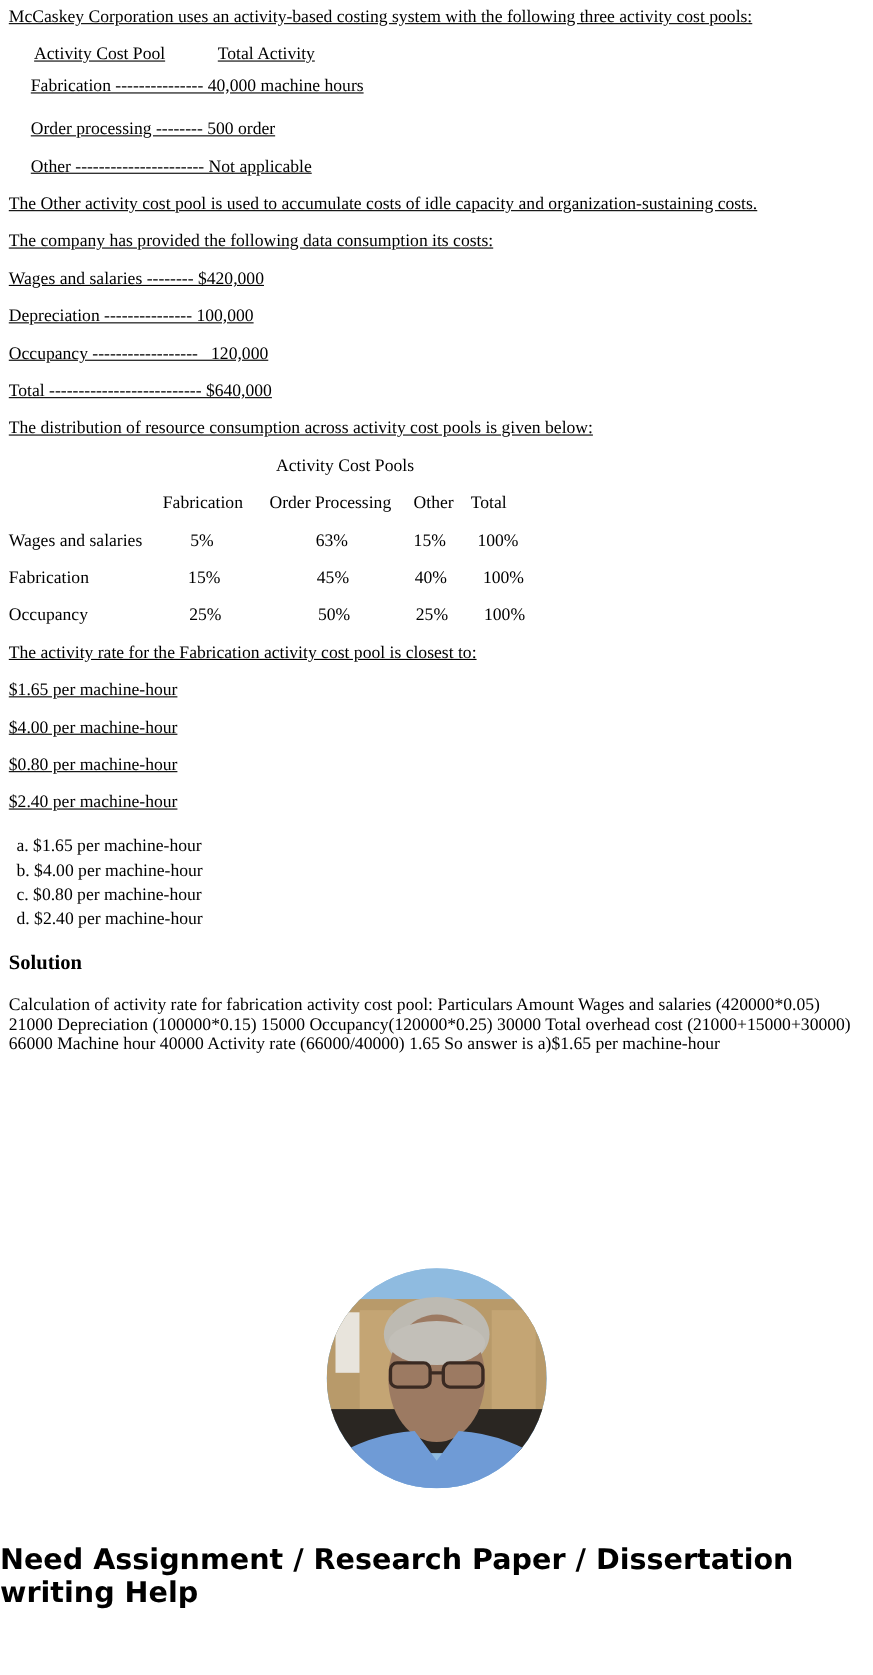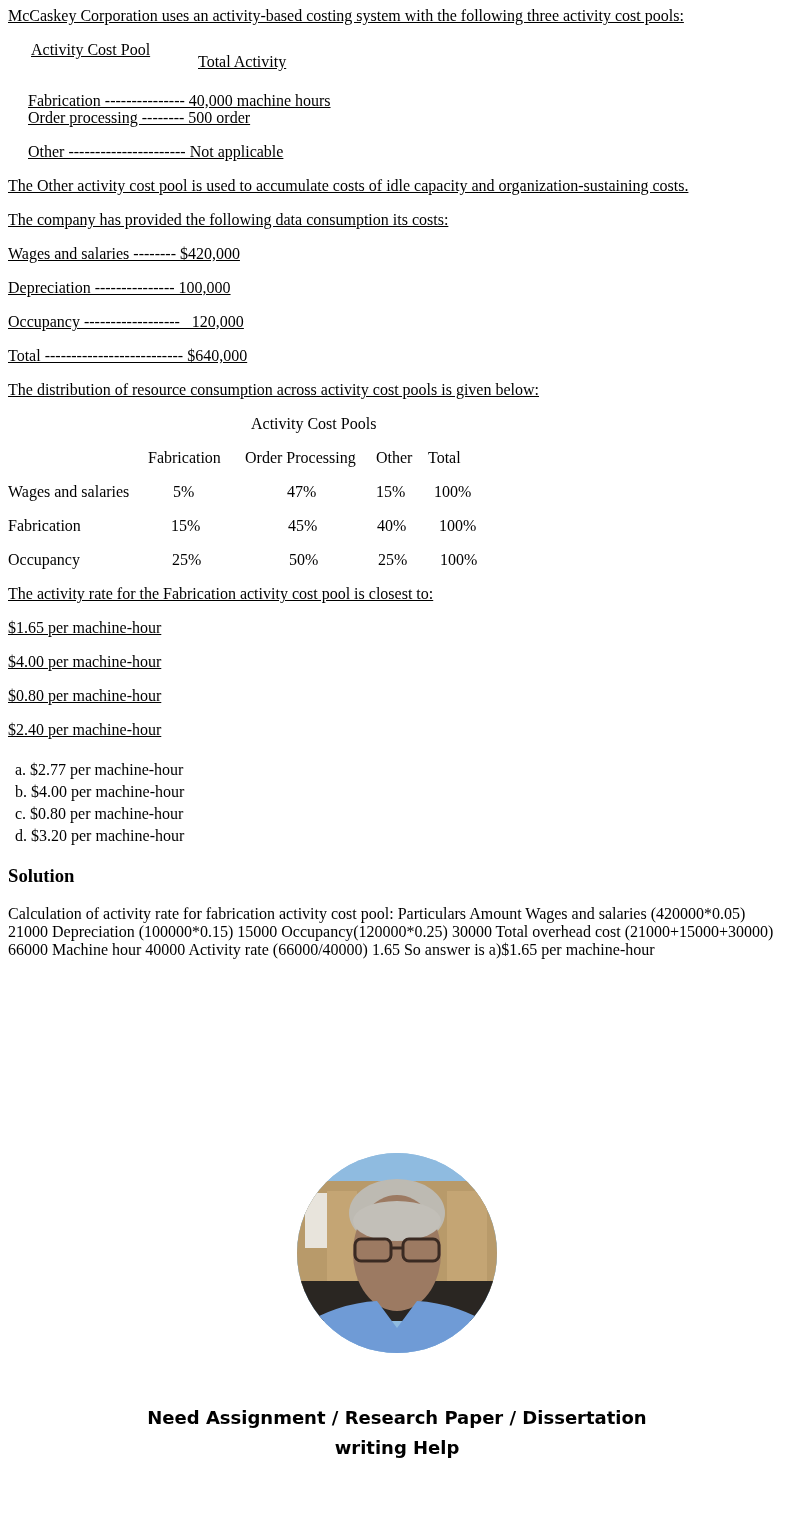--- a/index.html
+++ b/index.html
@@ -13,52 +13,52 @@
   .cell { position: absolute; white-space: pre; line-height: 18px; }
   .opts { position: absolute; left: 15px; top: 759px; margin: 0; padding: 0; list-style: none; }
   .opts li { line-height: 22px; white-space: pre; }
   .sol-h { position: absolute; left: 8px; top: 865px; font-weight: bold; font-size: 18.7px; line-height: 22px; }
   .sol-t { position: absolute; left: 8px; top: 905px; width: 776px; line-height: 18px; }
   .avatar {
     position: absolute; left: 297px; top: 1153px; width: 200px; height: 200px; border-radius: 50%;
     overflow: hidden; background: #8fbbe0;
   }
   .promo {
-    position: absolute; left: 0; top: 1403px; width: 794px; text-align: center;
-    font-family: "DejaVu Sans", sans-serif; font-weight: bold; font-size: 18px; line-height: 30px;
+    position: absolute; left: 0; top: 1403px; width: 794px; 
+    font-family: "DejaVu Sans", sans-serif; font-weight: bold; font-size: 26px; line-height: 30px;
   }
 </style>
 </head>
 <body>
 
 <div class="line" style="top:7px">McCaskey Corporation uses an activity-based costing system with the following three activity cost pools:</div>
 <div class="line" style="top:41px;left:31px">Activity Cost Pool</div>
-<div class="line" style="top:53px;left:198px">Total Activity</div>
-<div class="line ind" style="top:92px">Fabrication --------------- 40,000 machine hours</div>
+<div class="line" style="top:41px;left:198px">Total Activity</div>
+<div class="line ind" style="top:70px">Fabrication --------------- 40,000 machine hours</div>
 <div class="line ind" style="top:109px">Order processing -------- 500 order</div>
 <div class="line ind" style="top:143px">Other ---------------------- Not applicable</div>
 
 <div class="line" style="top:177px">The Other activity cost pool is used to accumulate costs of idle capacity and organization-sustaining costs.</div>
 <div class="line" style="top:211px">The company has provided the following data consumption its costs:</div>
 <div class="line" style="top:245px">Wages and salaries -------- $420,000</div>
 <div class="line" style="top:279px">Depreciation --------------- 100,000</div>
 <div class="line" style="top:313px">Occupancy ------------------   120,000</div>
 <div class="line" style="top:347px">Total -------------------------- $640,000</div>
 <div class="line" style="top:381px">The distribution of resource consumption across activity cost pools is given below:</div>
 
 <div>
   <div class="cell" style="left:251px;top:415px">Activity Cost Pools</div>
   <div class="cell" style="left:148px;top:449px">Fabrication</div>
   <div class="cell" style="left:245px;top:449px">Order Processing</div>
   <div class="cell" style="left:376px;top:449px">Other</div>
   <div class="cell" style="left:428px;top:449px">Total</div>
 
   <div class="cell" style="left:8px;top:483px">Wages and salaries</div>
   <div class="cell" style="left:173px;top:483px">5%</div>
-  <div class="cell" style="left:287px;top:483px">47%</div>
+  <div class="cell" style="left:287px;top:483px">63%</div>
   <div class="cell" style="left:376px;top:483px">15%</div>
   <div class="cell" style="left:434px;top:483px">100%</div>
 
   <div class="cell" style="left:8px;top:517px">Fabrication</div>
   <div class="cell" style="left:171px;top:517px">15%</div>
   <div class="cell" style="left:288px;top:517px">45%</div>
   <div class="cell" style="left:377px;top:517px">40%</div>
   <div class="cell" style="left:439px;top:517px">100%</div>
 
   <div class="cell" style="left:8px;top:551px">Occupancy</div>
@@ -68,24 +68,24 @@
   <div class="cell" style="left:440px;top:551px">100%</div>
 </div>
 
 <div class="line" style="top:585px">The activity rate for the Fabrication activity cost pool is closest to:</div>
 <div class="line" style="top:619px">$1.65 per machine-hour</div>
 <div class="line" style="top:653px">$4.00 per machine-hour</div>
 <div class="line" style="top:687px">$0.80 per machine-hour</div>
 <div class="line" style="top:721px">$2.40 per machine-hour</div>
 
 <ul class="opts">
-  <li>a. $2.77 per machine-hour</li>
+  <li>a. $1.65 per machine-hour</li>
   <li>b. $4.00 per machine-hour</li>
   <li>c. $0.80 per machine-hour</li>
-  <li>d. $3.20 per machine-hour</li>
+  <li>d. $2.40 per machine-hour</li>
 </ul>
 
 <div class="sol-h">Solution</div>
 <div class="sol-t">Calculation of activity rate for fabrication activity cost pool: Particulars Amount Wages and salaries (420000*0.05) 21000 Depreciation (100000*0.15) 15000 Occupancy(120000*0.25) 30000 Total overhead cost (21000+15000+30000) 66000 Machine hour 40000 Activity rate (66000/40000) 1.65 So answer is a)$1.65 per machine-hour</div>
 
 <div class="avatar">
   <svg width="200" height="200" viewBox="0 0 200 200">
     <rect x="0" y="0" width="200" height="200" fill="#8fbbe0"></rect>
     <rect x="0" y="28" width="200" height="110" fill="#b89a6a"></rect>
     <rect x="8" y="40" width="22" height="55" fill="#e8e4dc"></rect>

